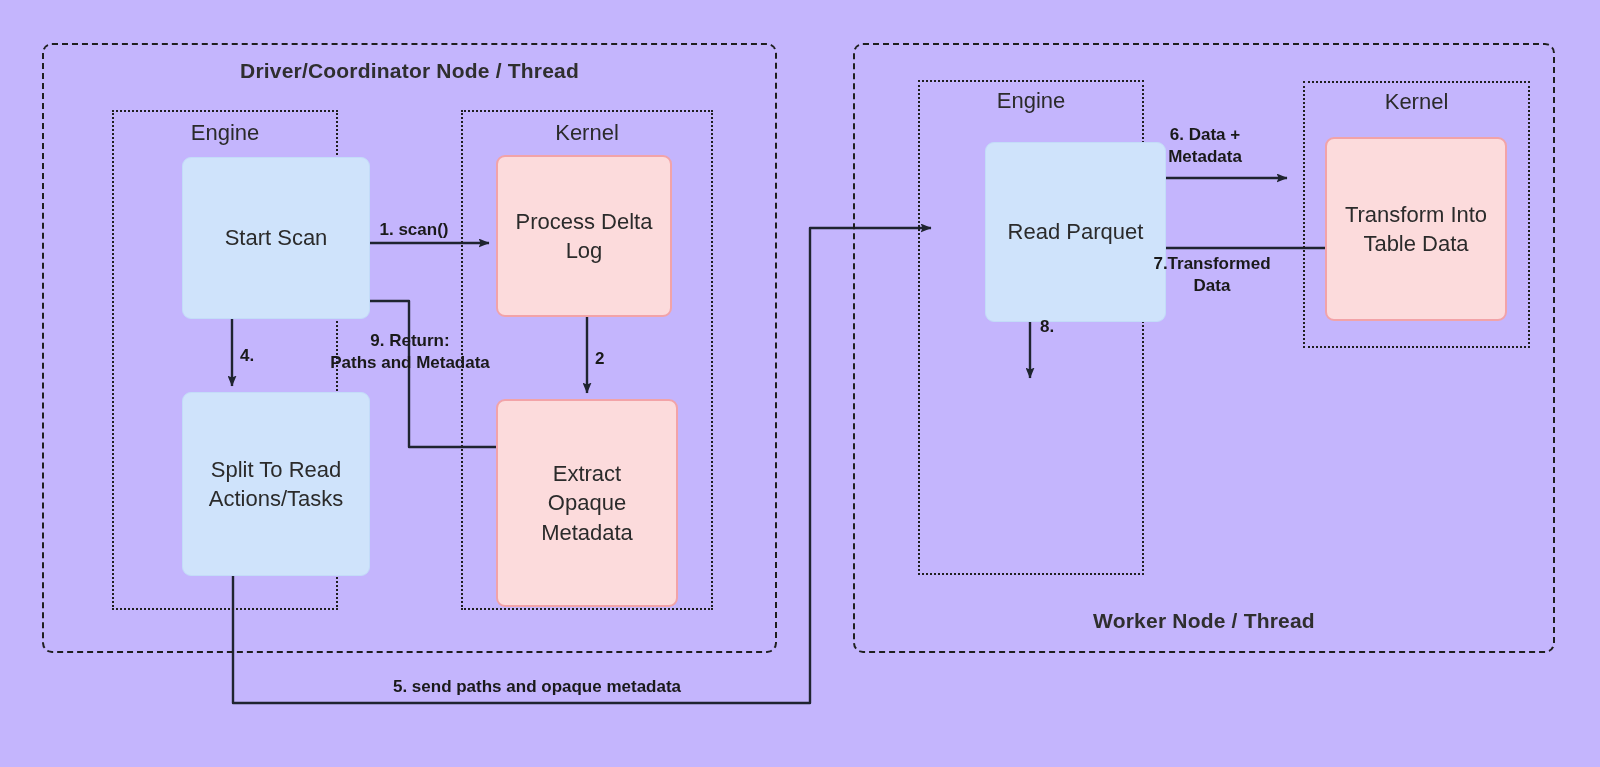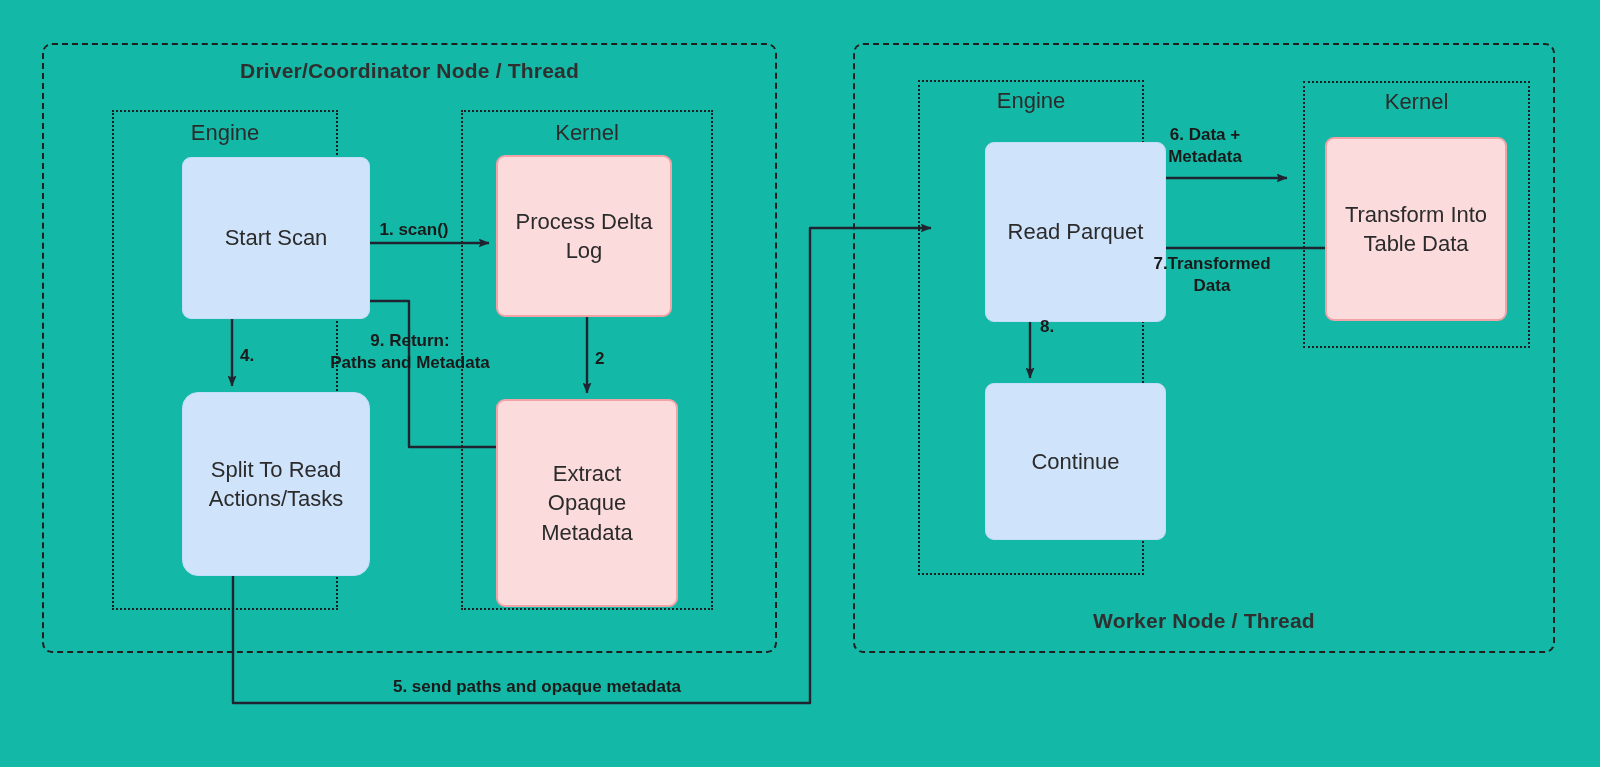--- a/index.html
+++ b/index.html
@@ -8,21 +8,21 @@
     background: #ffffff;
   }
   body {
     font-family: "Liberation Sans", sans-serif;
     -webkit-font-smoothing: antialiased;
   }
   #canvas {
     position: relative;
     width: 1600px;
     height: 767px;
-    background: #14b8a6;
+    background: #c4b5fd;
     overflow: hidden;
   }
   
   .node-group {
     position: absolute;
     border: 2.5px dashed #1f1f1f;
     border-radius: 10px;
     box-sizing: border-box;
     background: transparent;
   }
@@ -139,21 +139,21 @@
   <div class="lane" style="left:112px; top:110px; width:226px; height:500px;">
     <div class="lane-title" style="left:0; top:8px;">Engine</div>
   </div>
 
   <div class="lane" style="left:461px; top:110px; width:252px; height:500px;">
     <div class="lane-title" style="left:0; top:8px;">Kernel</div>
   </div>
 
   <div class="box engine" style="left:138px; top:157px; width:188px; height:162px;">Start Scan</div>
 
-  <div class="box engine" style="left:138px; top:392px; width:188px; height:184px;border-radius:16px;">Split To Read
+  <div class="box engine" style="left:138px; top:392px; width:188px; height:184px;">Split To Read
 Actions/Tasks</div>
 
   <div class="box kernel" style="left:496px; top:155px; width:176px; height:162px;">Process Delta
 Log</div>
 
   <div class="box kernel" style="left:496px; top:399px; width:182px; height:208px;">Extract
 Opaque
 Metadata</div>
 
   <div class="edge-label" style="left:362px; top:219px; width:104px;">1. scan()</div>
@@ -174,21 +174,20 @@
   <div class="lane" style="left:918px; top:80px; width:226px; height:495px;">
     <div class="lane-title" style="left:0; top:6px;">Engine</div>
   </div>
 
   <div class="lane" style="left:1303px; top:81px; width:227px; height:267px;">
     <div class="lane-title" style="left:0; top:6px;">Kernel</div>
   </div>
 
   <div class="box engine" style="left:941px; top:142px; width:181px; height:180px;">Read Parquet</div>
 
-  <div class="box engine" style="left:941px; top:383px; width:181px; height:157px;">Continue</div>
 
   <div class="box kernel" style="left:1325px; top:137px; width:182px; height:184px;">Transform Into
 Table Data</div>
 
   <div class="edge-label" style="left:1155px; top:124px; width:100px;">6. Data +
 Metadata</div>
 
   <div class="edge-label" style="left:1142px; top:253px; width:140px;">7.Transformed
 Data</div>
 

